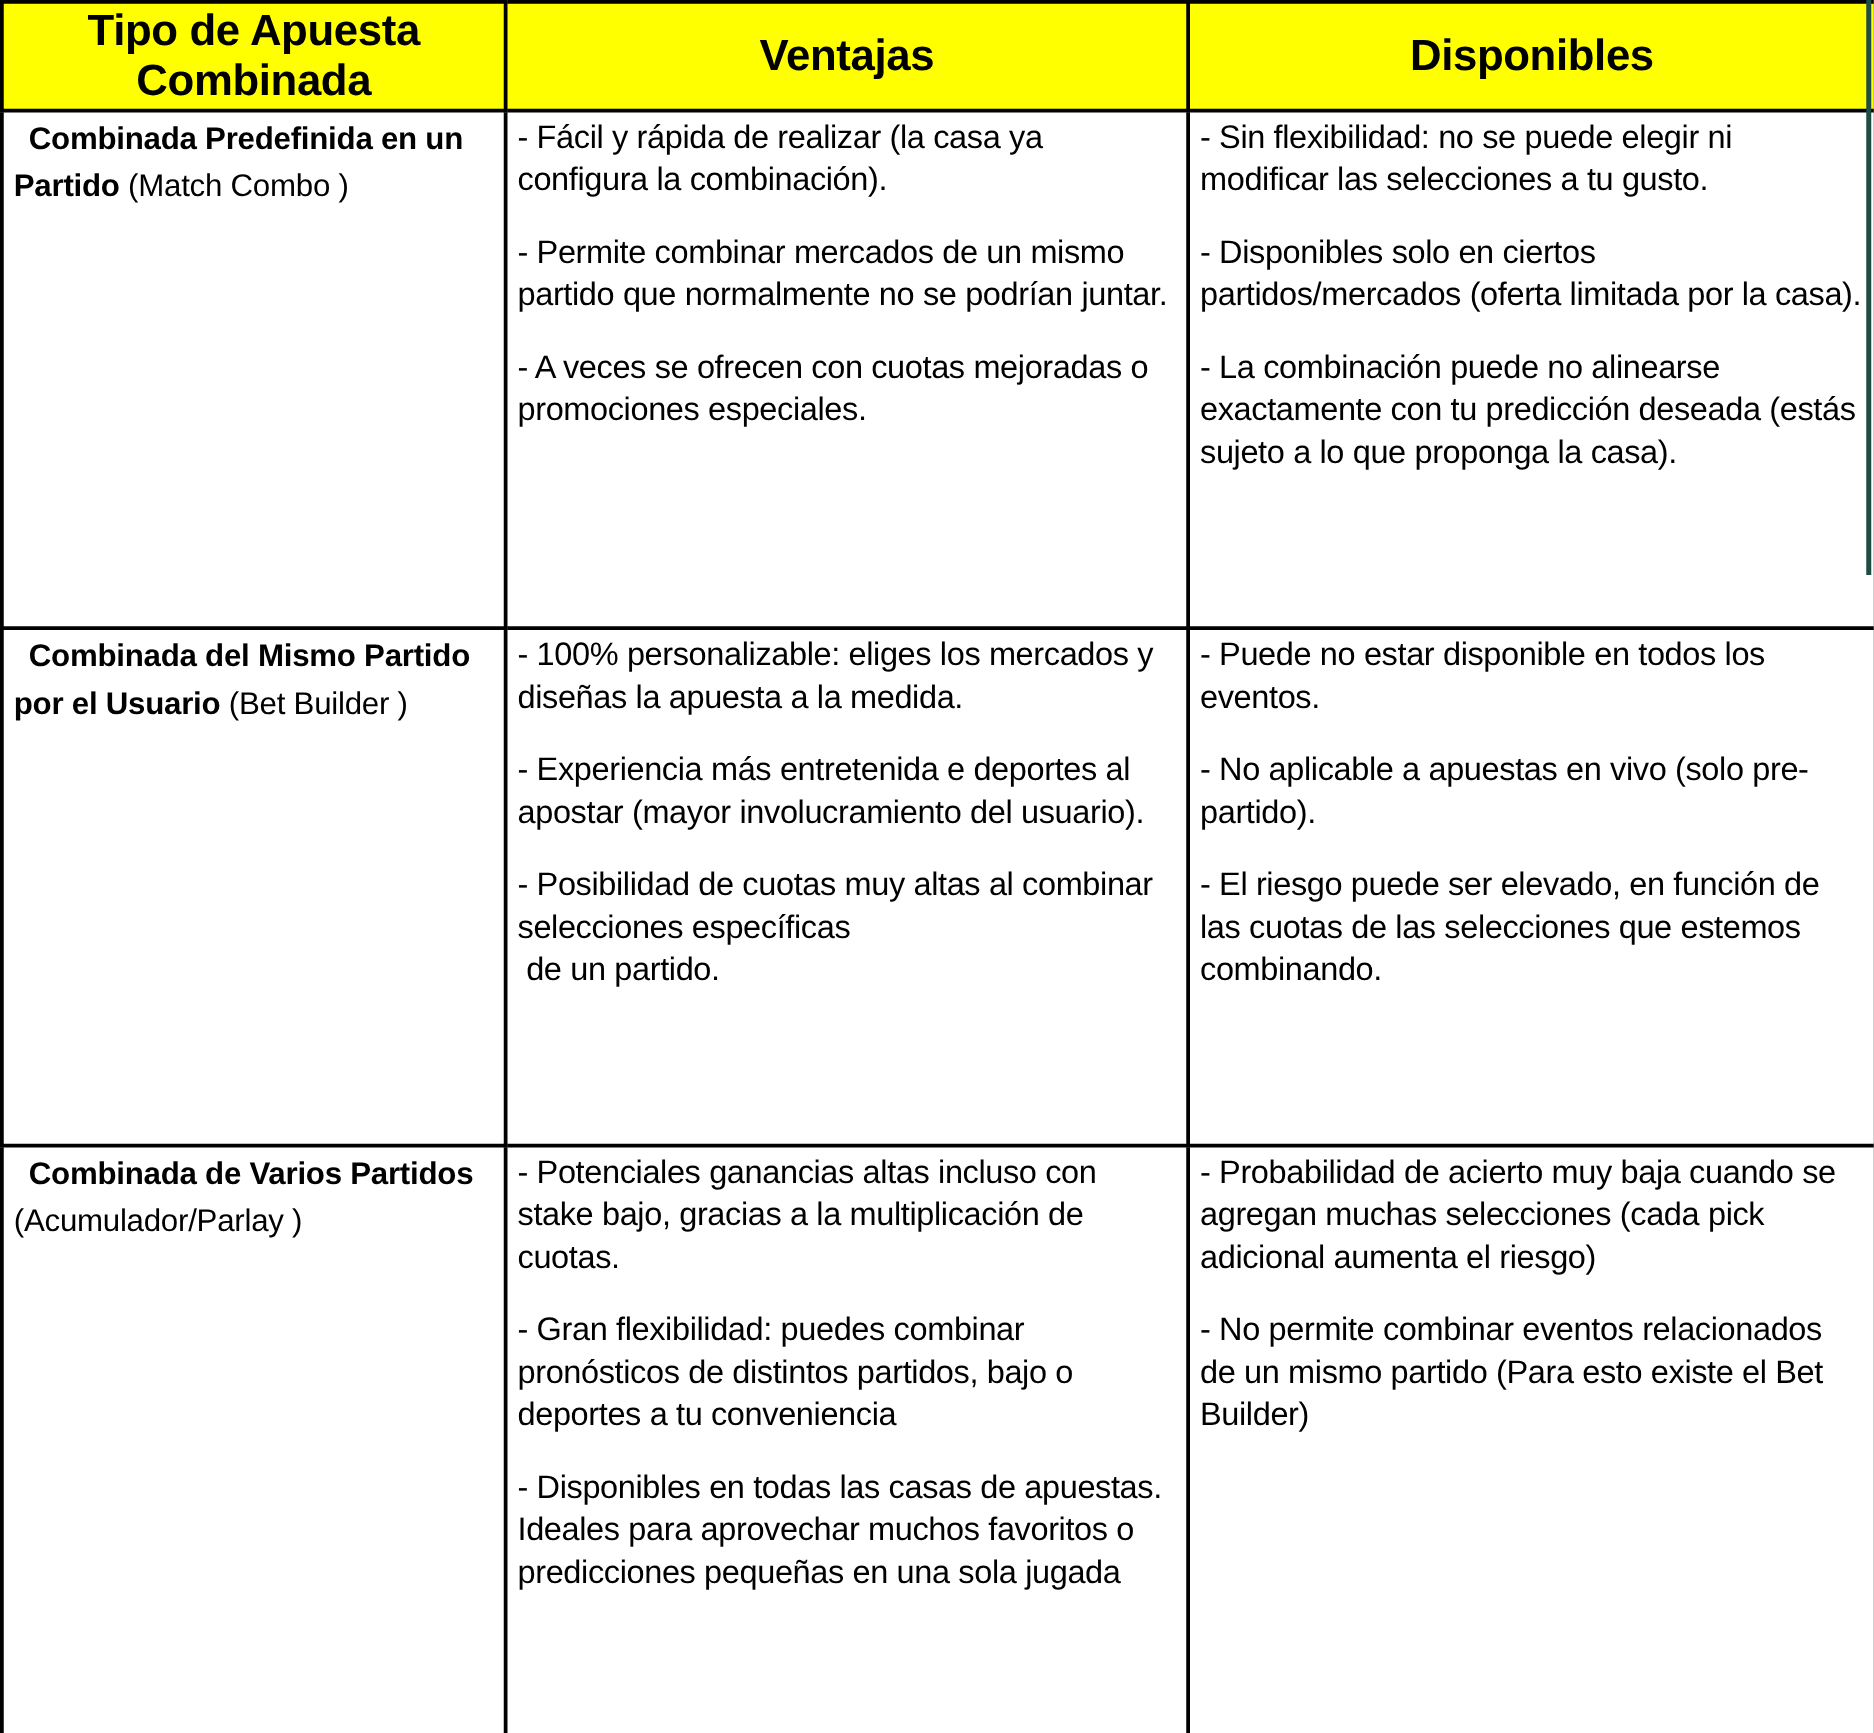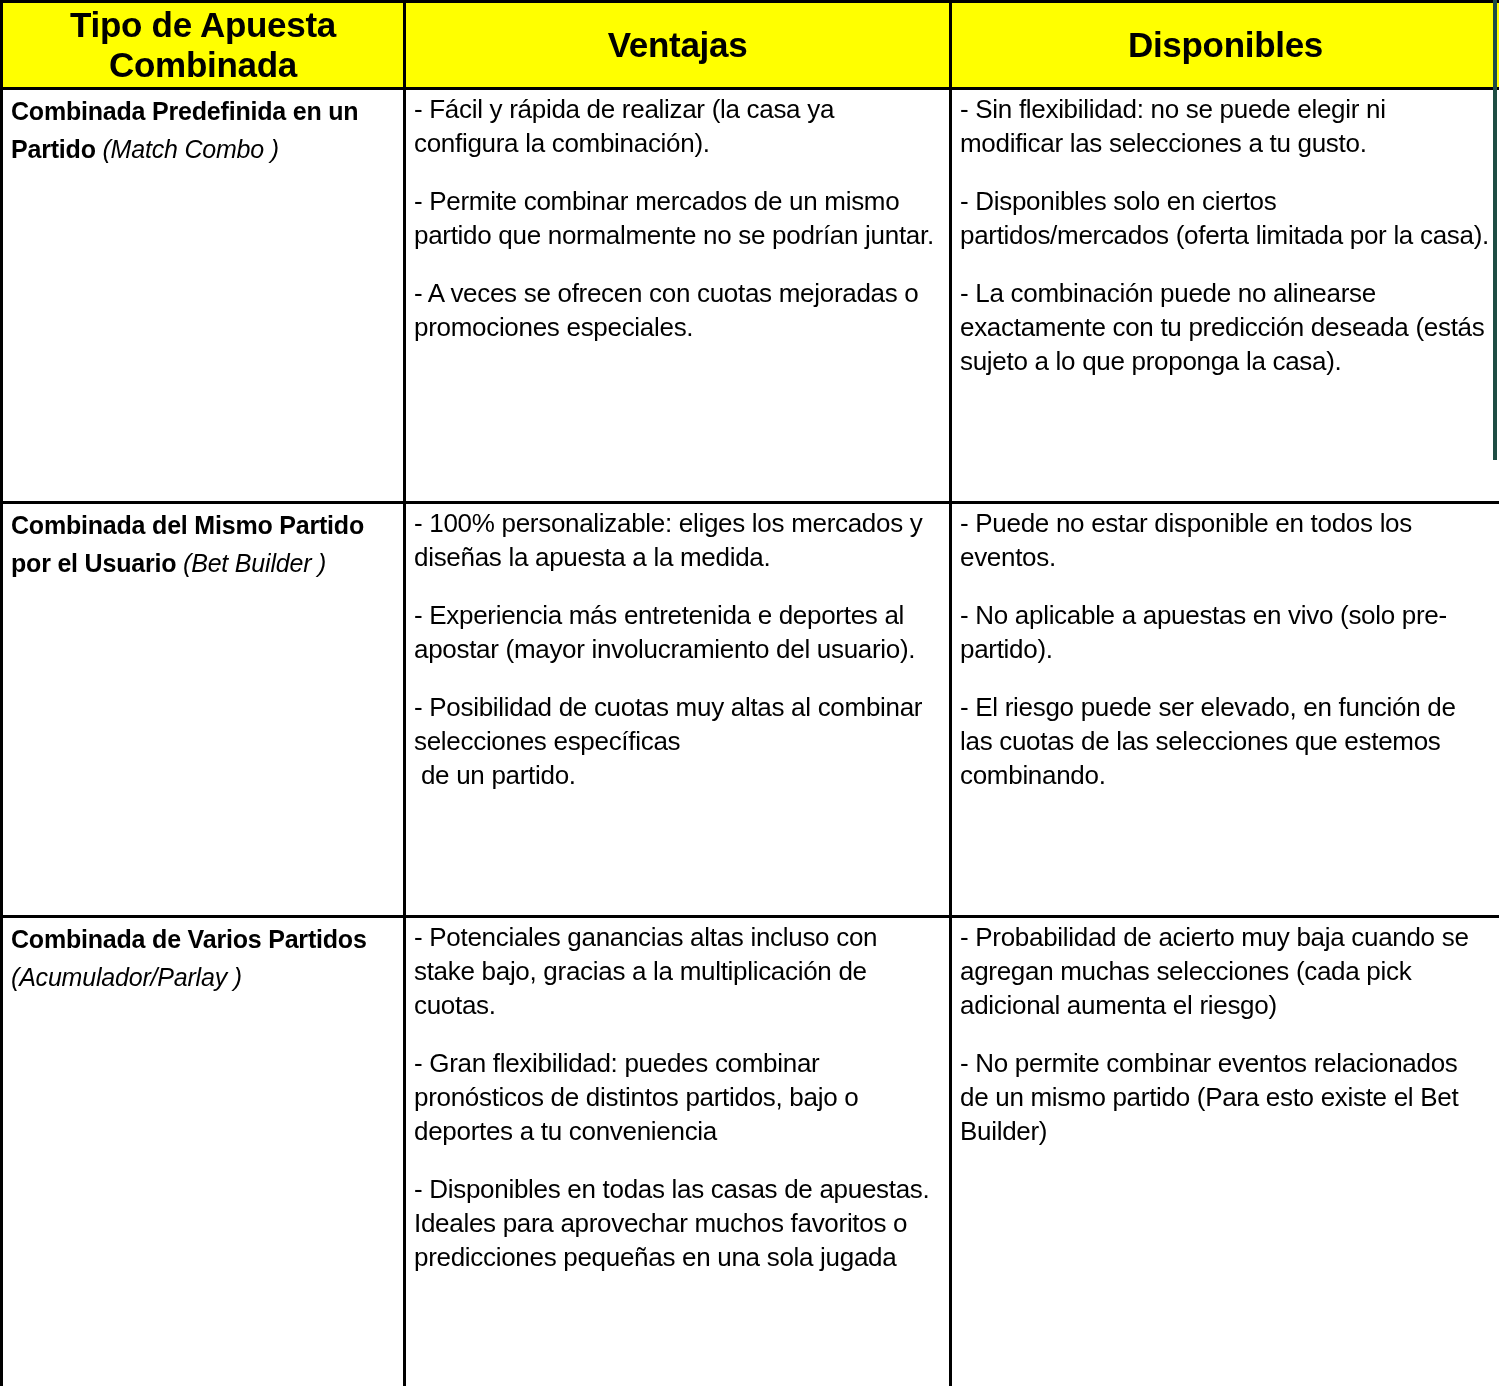--- a/index.html
+++ b/index.html
@@ -46,22 +46,22 @@
   tr.r2{height:414px;}
   tr.r3{height:497px;}
   td.type-cell{
     vertical-align:middle;
     font-size:25px;
     line-height:38px;
     letter-spacing:-0.2px;
     padding-left:8px;
     padding-right:6px;
   }
-  .type-name{font-weight:bold;}
-  .type-alias{font-style:italic;white-space:pre-wrap;}
+  .type-name{font-weight:bold;margin-left:12px;}
+  .type-alias{white-space:pre-wrap;}
   td.list-cell{
     font-size:26px;
     line-height:34px;
     letter-spacing:-0.3px;
     padding:5px 8px 4px 7px;
   }
   .para{white-space:pre-wrap;}
   .para + .para{margin-top:24px;}
   .bottom-bar{
     width:1499px;

